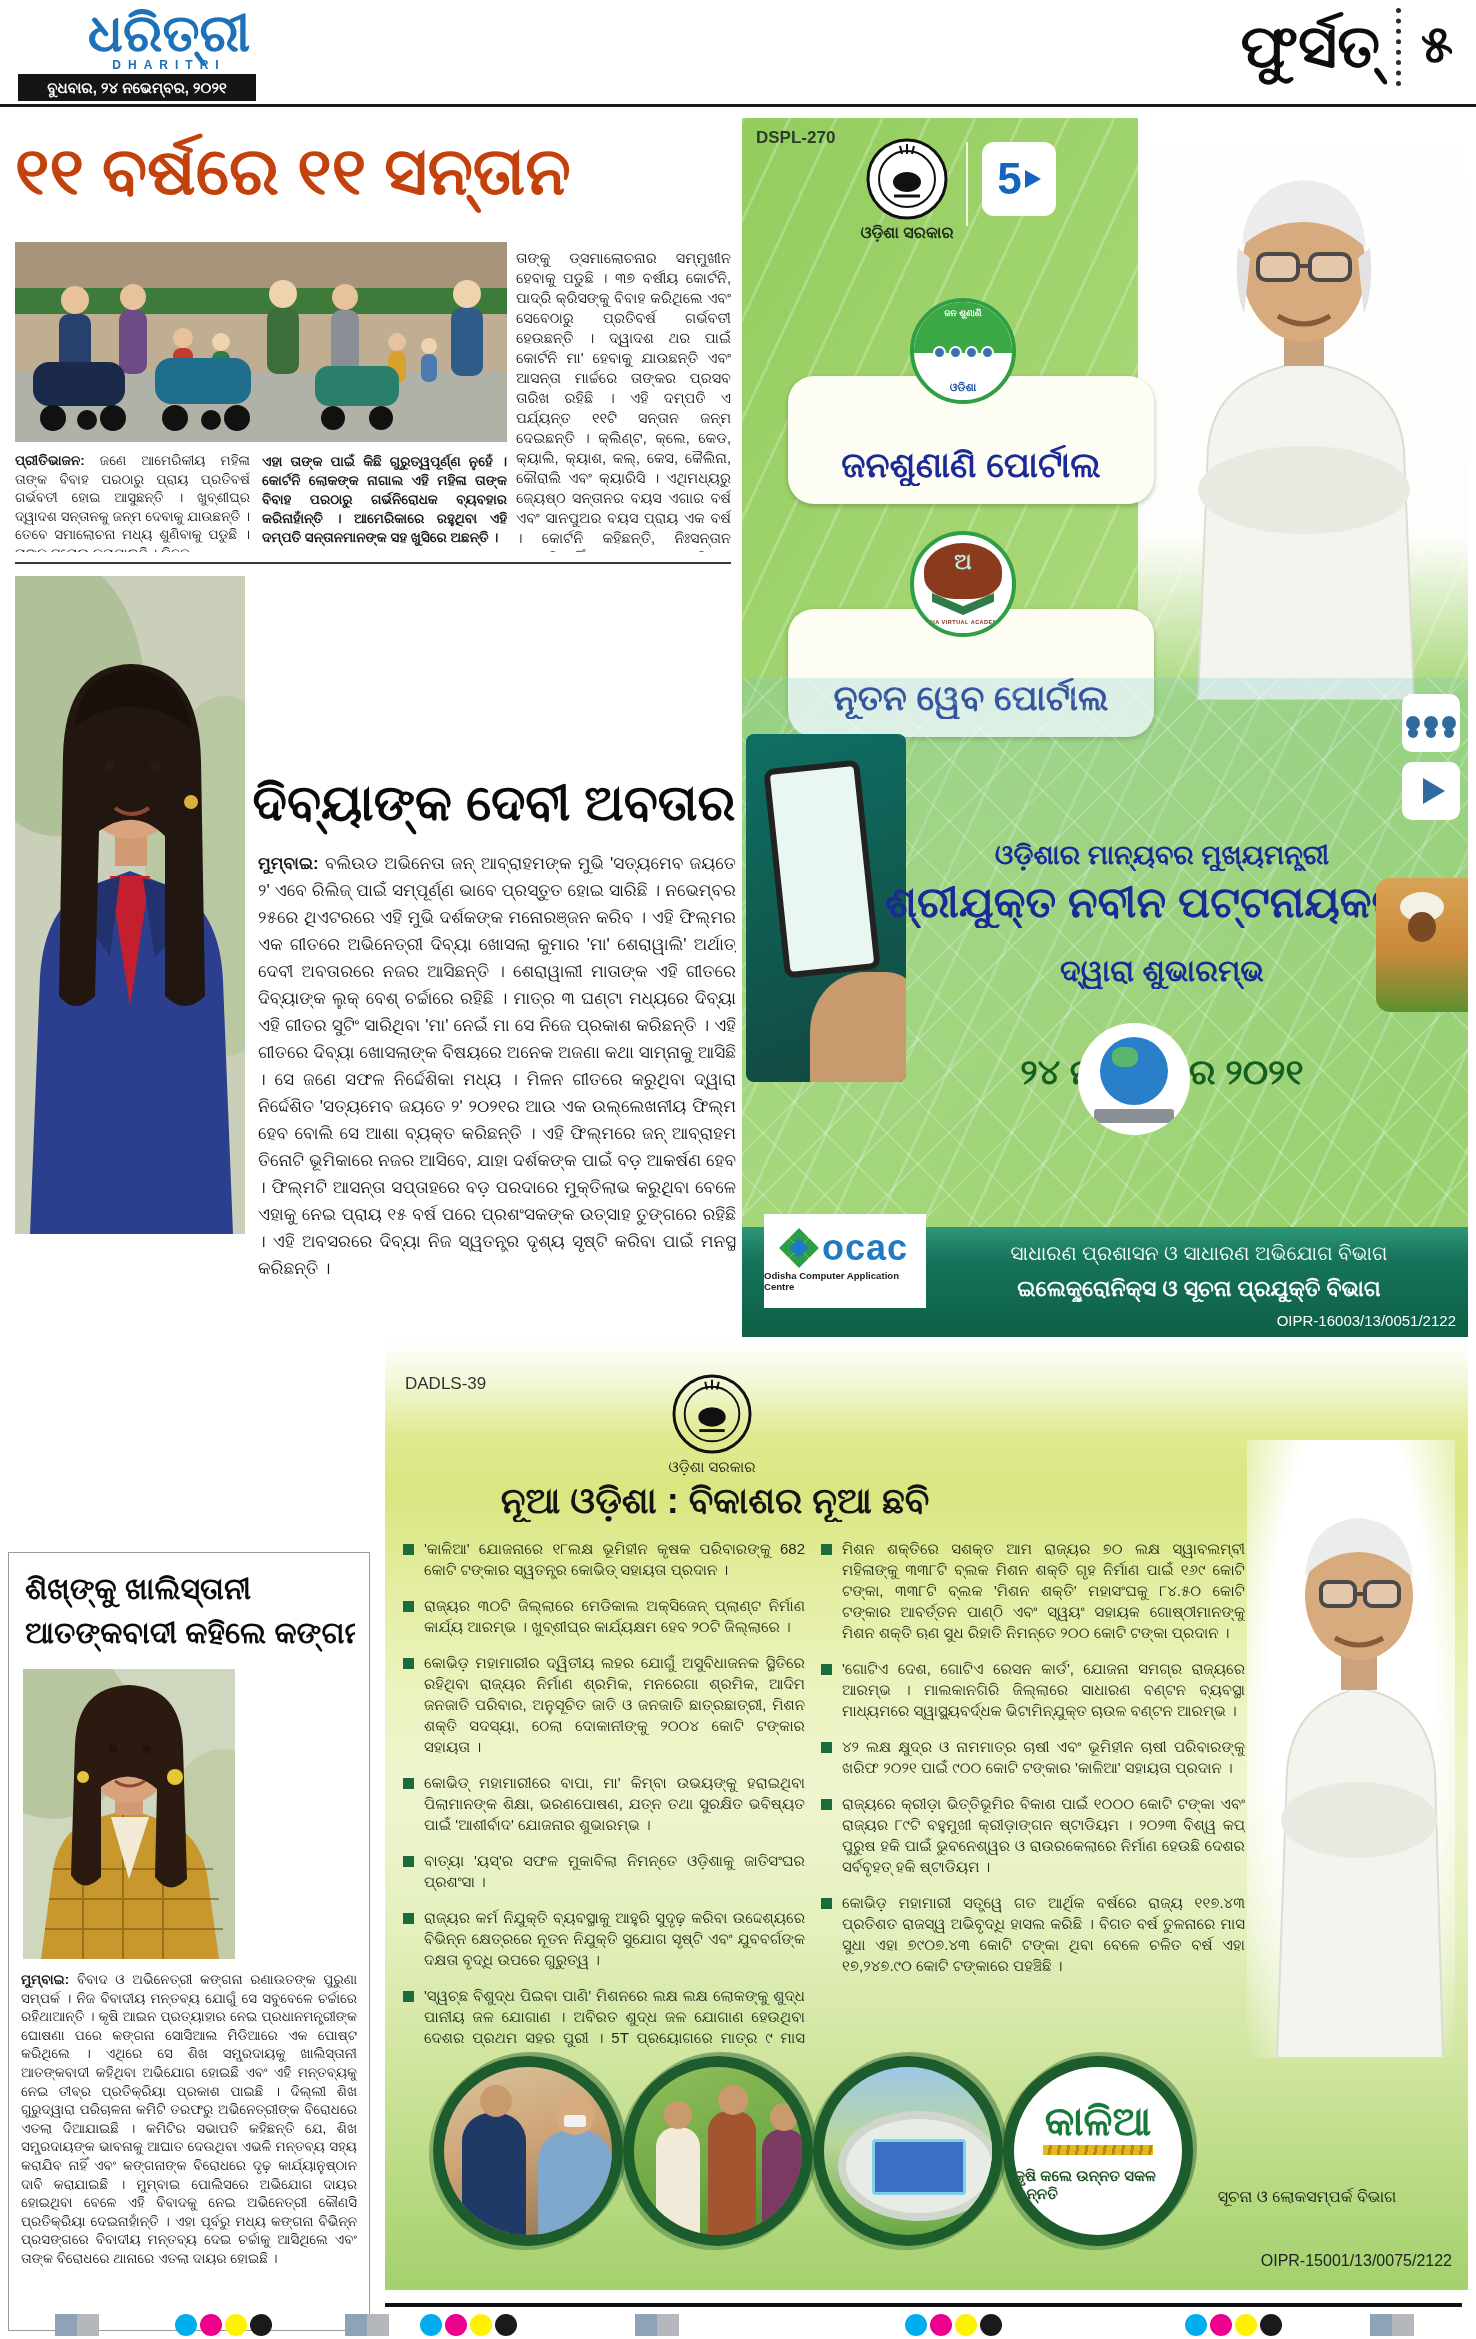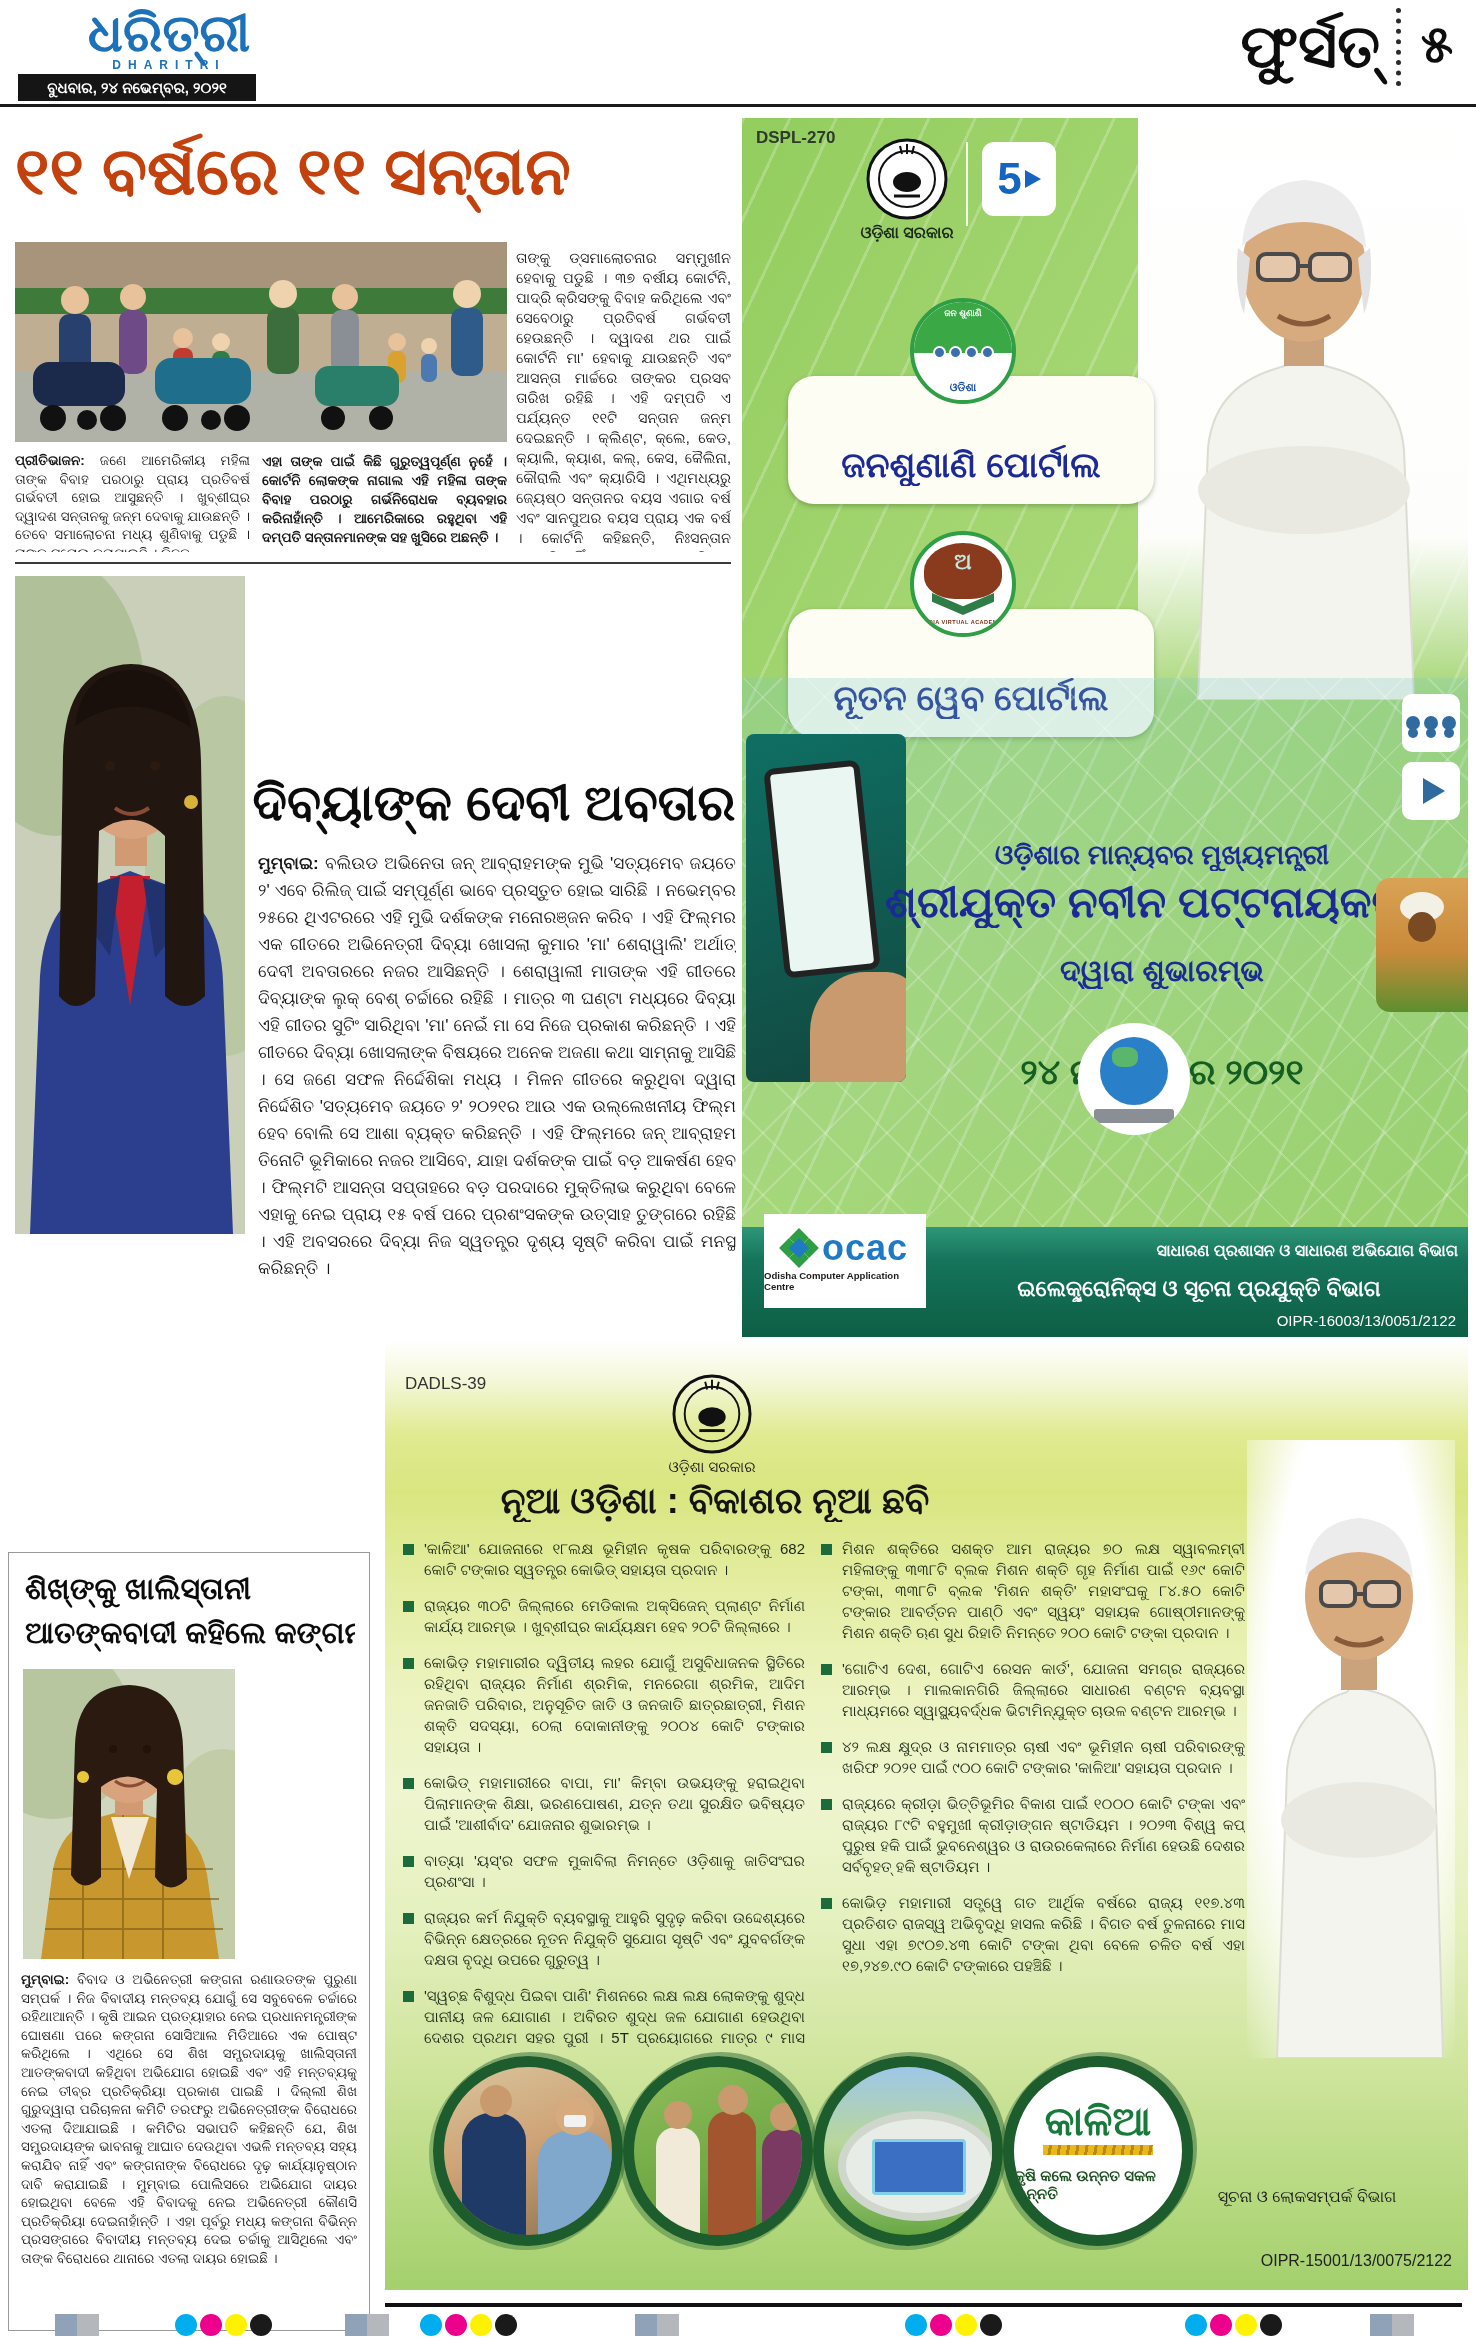--- a/index.html
+++ b/index.html
@@ -139,22 +139,22 @@
   .ocac-row { display:flex; align-items:center; gap:6px; }
   .hexflower { position:relative; width:34px; height:34px; }
   .hexflower i { position:absolute; width:14px; height:14px; transform:rotate(45deg); }
   .hexflower i:nth-child(1){ left:10px; top:0; background:#2e9e44; }
   .hexflower i:nth-child(2){ left:0; top:10px; background:#2e9e44; }
   .hexflower i:nth-child(3){ left:20px; top:10px; background:#2e9e44; }
   .hexflower i:nth-child(4){ left:10px; top:20px; background:#2e9e44; }
   .hexflower i:nth-child(5){ left:10px; top:10px; background:#1f7ac4; }
   .ocac-word { font-size:36px; font-weight:bold; color:#1f7ac4; letter-spacing:1px; line-height:36px; }
   .ocac-full { margin-top:4px; font-size:9.6px; font-weight:bold; color:#1c1c1c; }
-  .dept1 { position:absolute; left:198px; top:1124px; width:518px; text-align:right; color:#fff;
-           font-size:16px; font-weight:bold; white-space:nowrap; overflow:hidden; }
+  .dept1 { position:absolute; left:198px; top:1124px; width:518px; text-align:center; color:#fff;
+           font-size:20px; font-weight:normal; white-space:nowrap; overflow:hidden; }
   .dept2 { position:absolute; left:198px; top:1158px; width:518px; text-align:center; color:#fff;
            font-size:22px; font-weight:bold; white-space:nowrap; overflow:hidden; }
   .oipr1 { position:absolute; right:12px; top:1194px; font-size:15px; color:#fff; }
 
   
   .ad-nua { left:385px; top:1340px; width:1083px; height:950px; overflow:hidden;
       background:linear-gradient(180deg,#ffffff 0%,#f5f8dc 4%,#e0ea90 10%,#d9e680 16%,#e4eda2 26%,
                  #ecf3bf 37%,#eff5cf 48%,#e4f0bd 62%,#d0e59e 76%,#b6d980 90%,#a4d06d 100%); }
   .ad-code2 { position:absolute; left:20px; top:34px; font-size:17px; color:#333; }
   .seal2 { position:absolute; left:287px; top:34px; width:80px; height:80px; }

